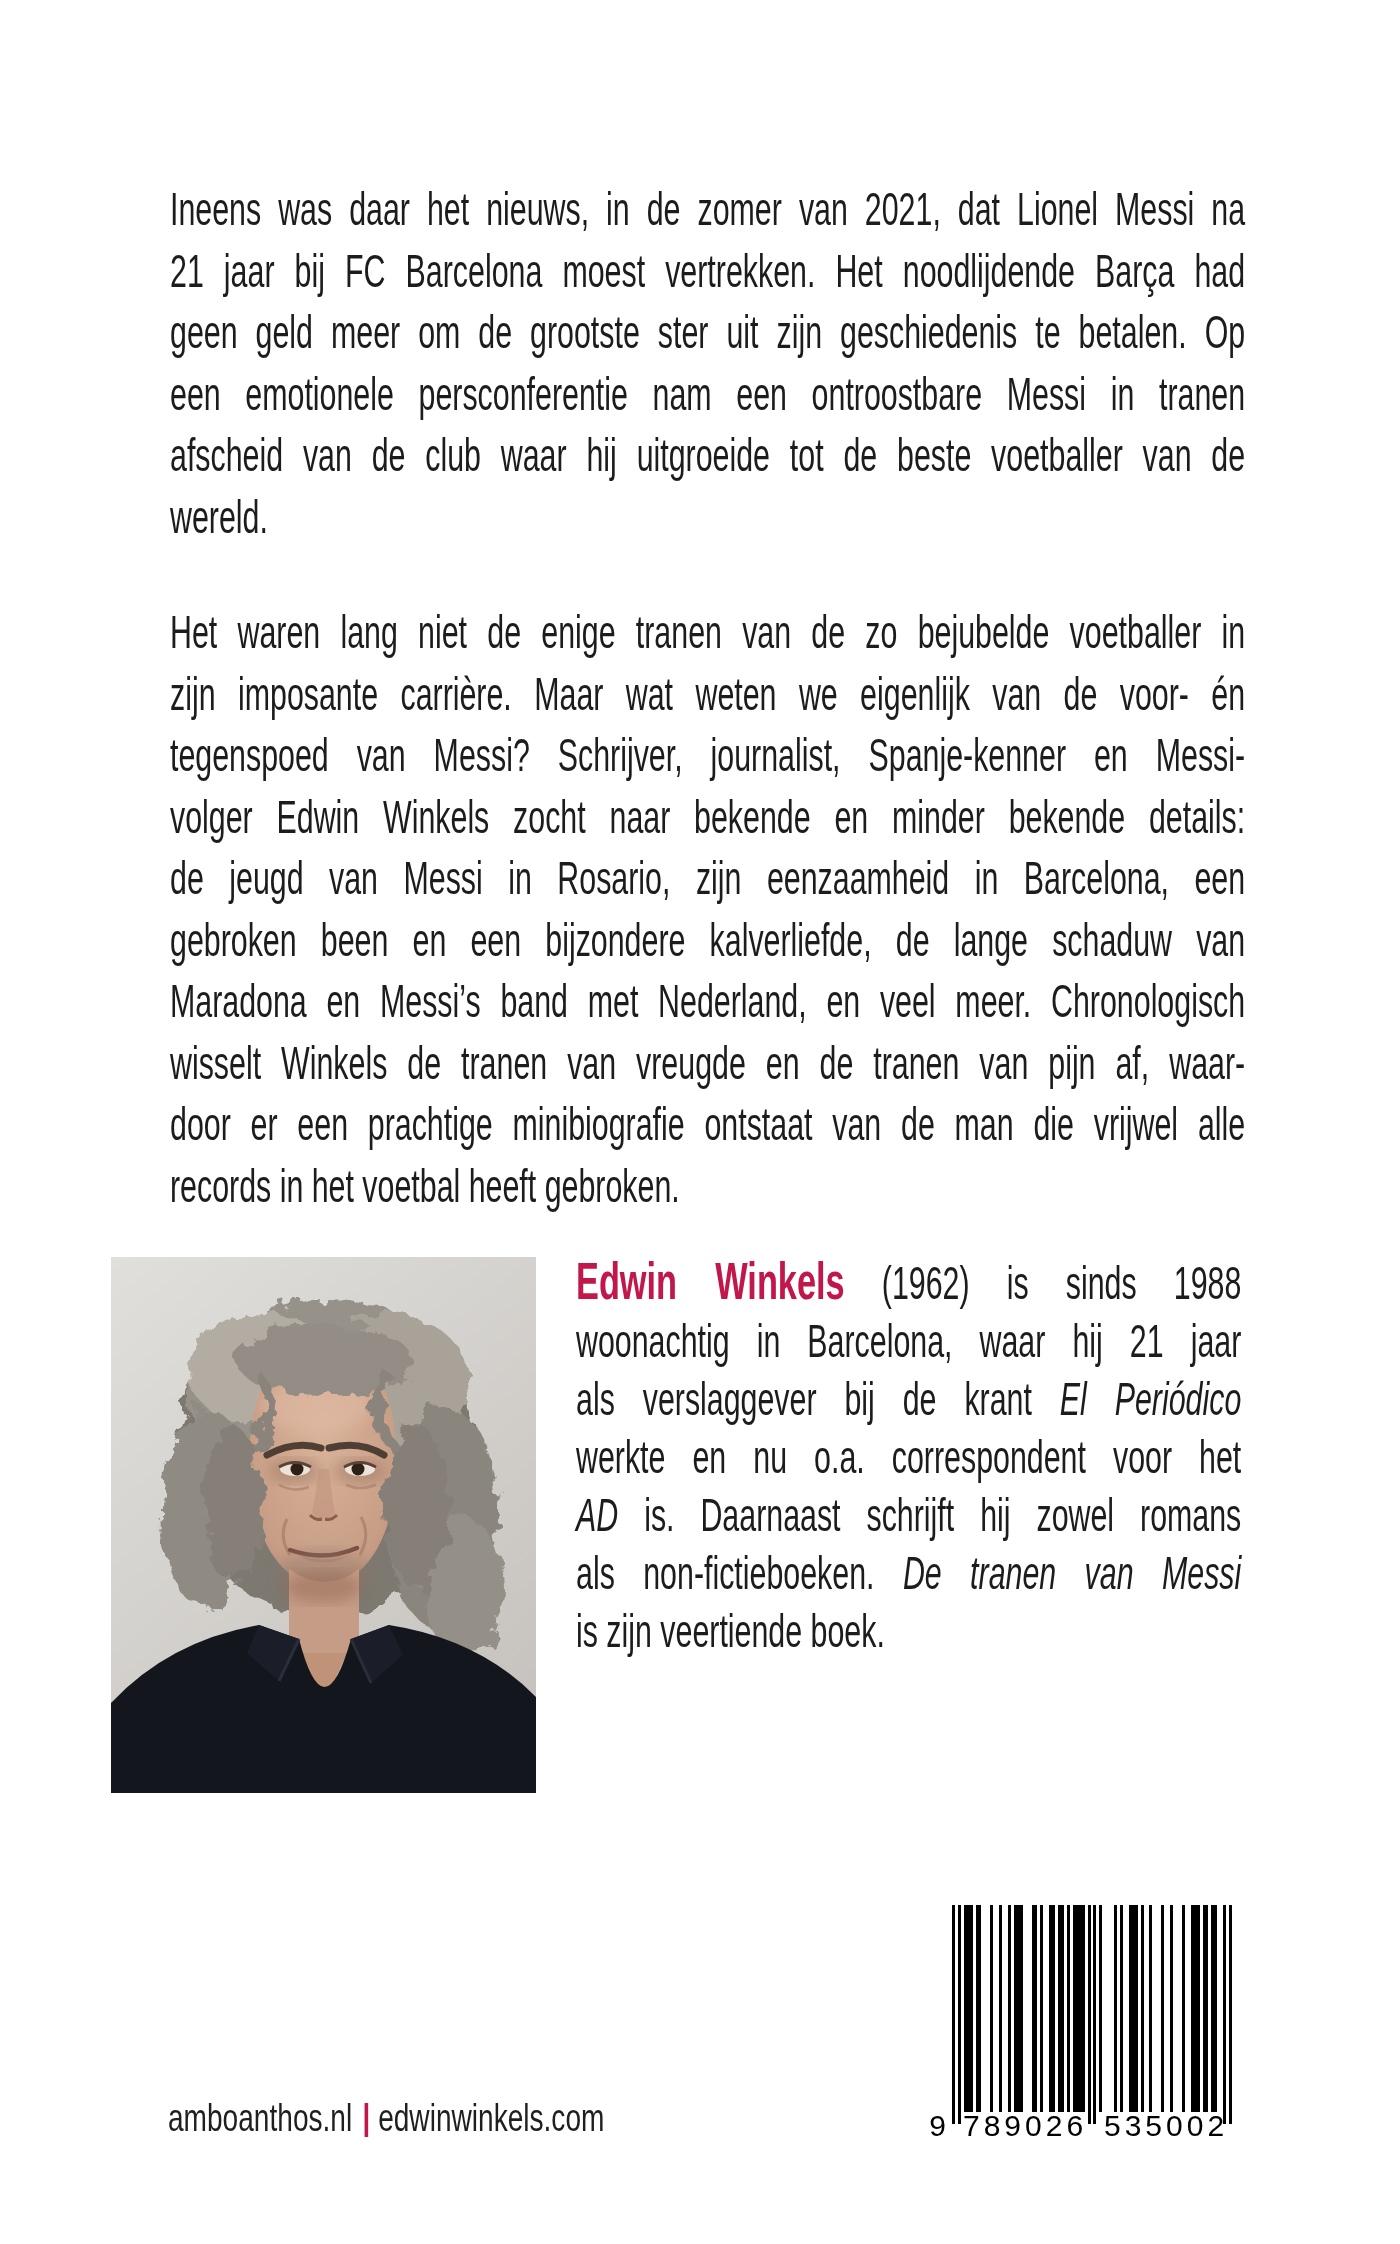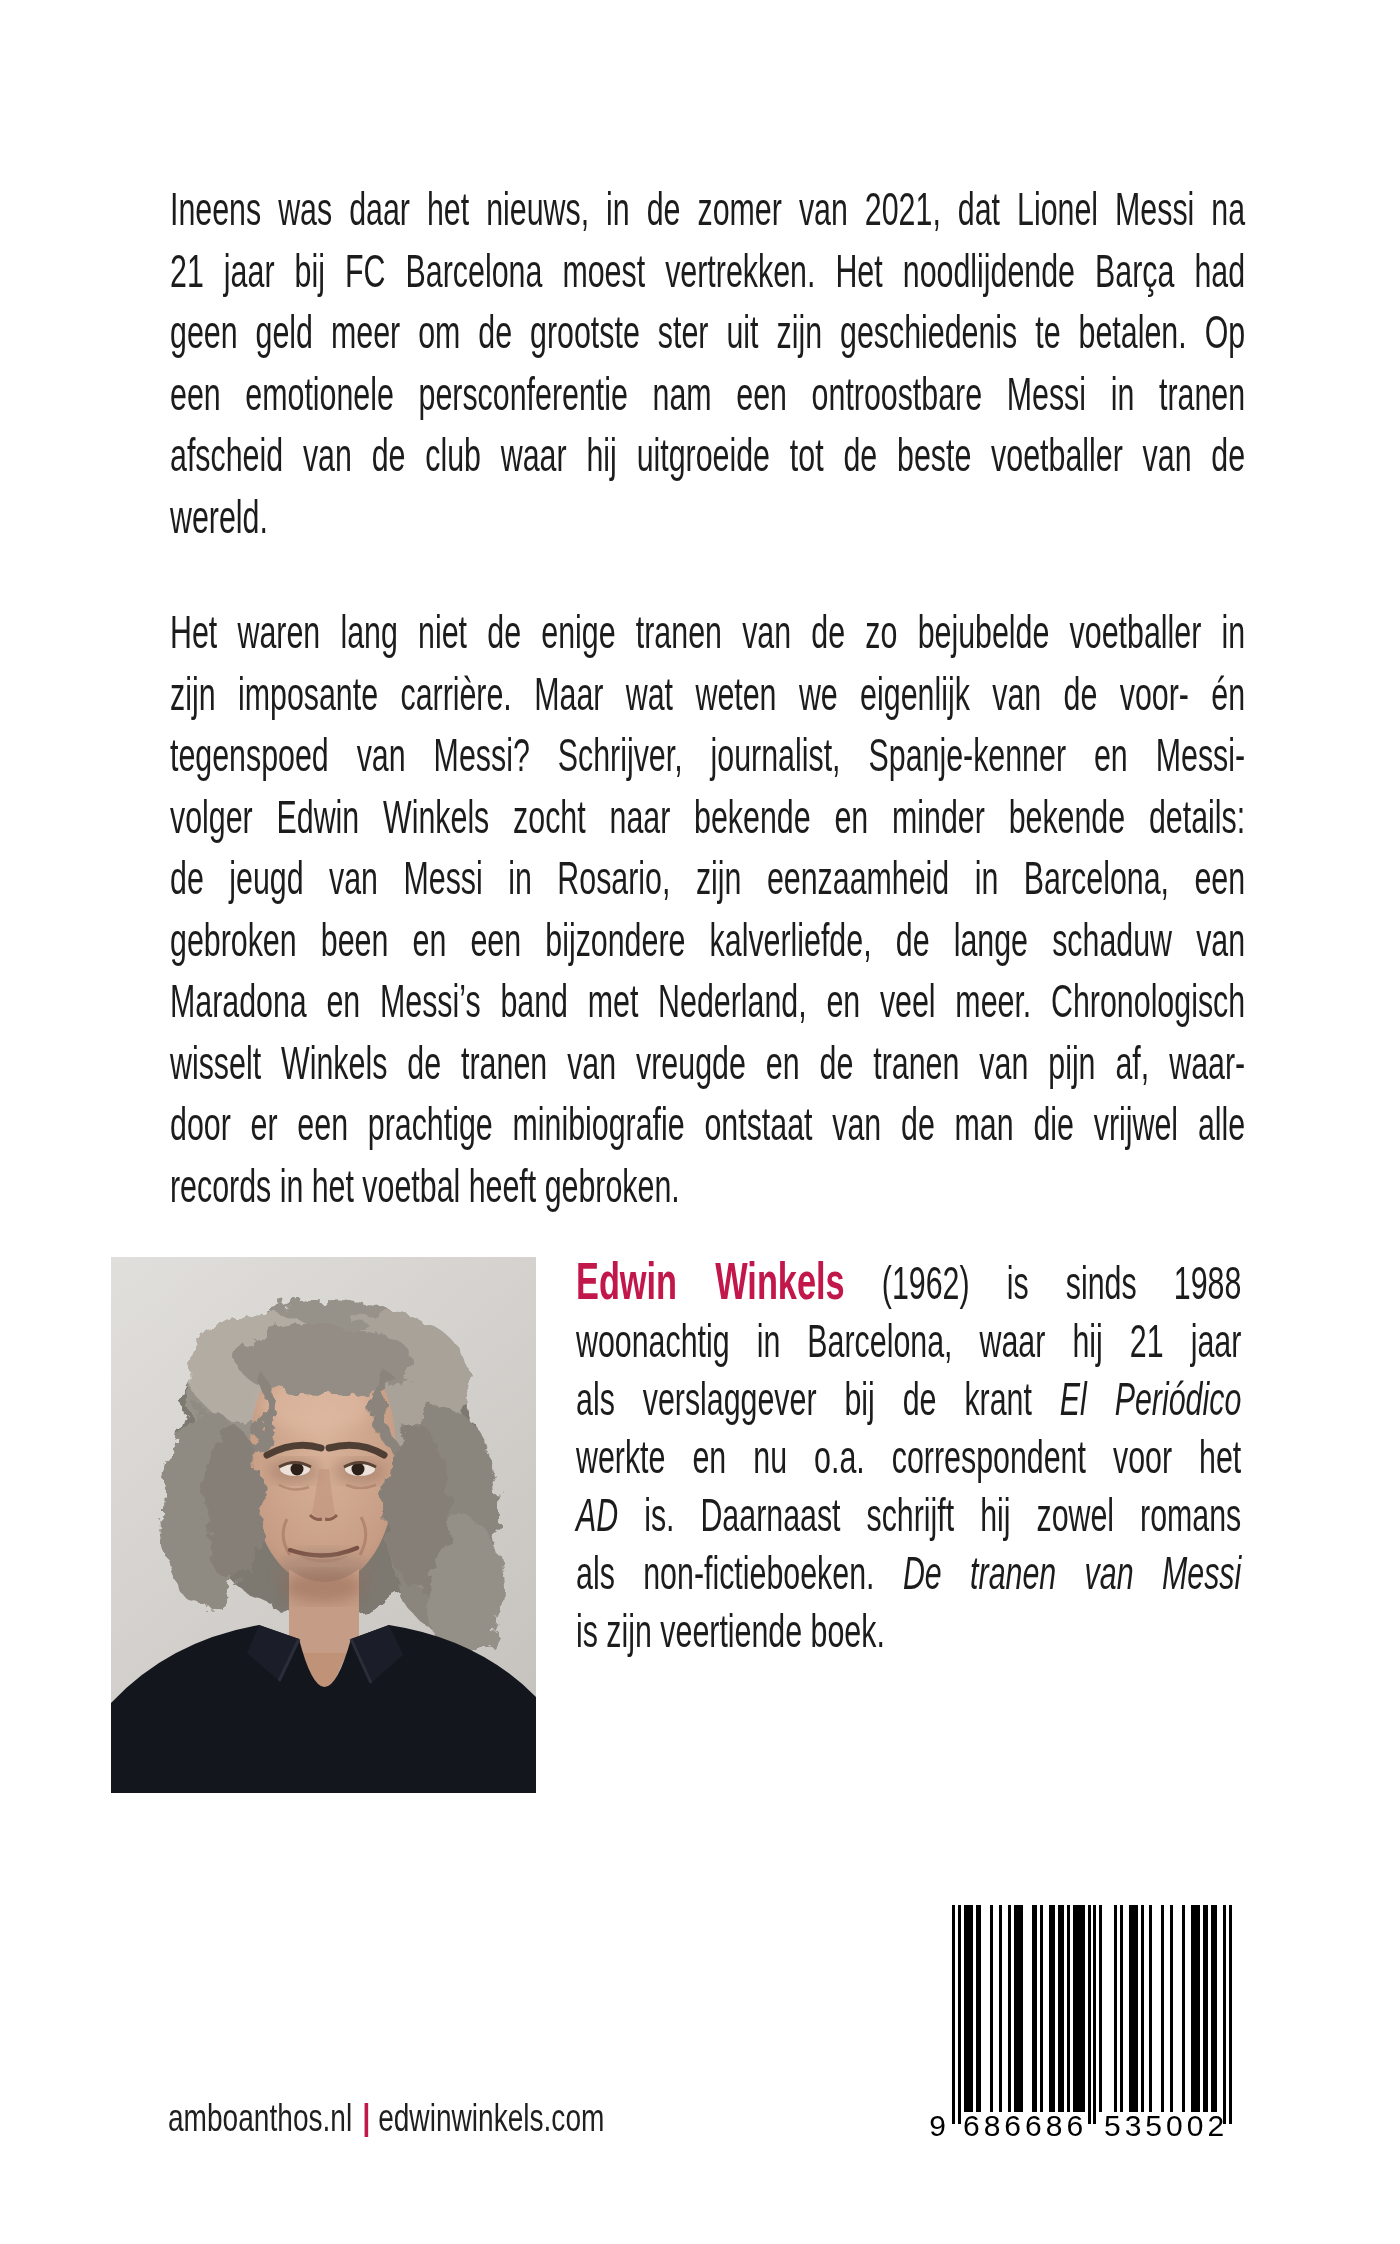--- a/index.html
+++ b/index.html
@@ -185,21 +185,21 @@
         <rect x="209.26" y="0" width="2.95" height="207"></rect>
         <rect x="218.11" y="0" width="2.95" height="207"></rect>
         <rect x="229.89" y="0" width="2.95" height="207"></rect>
         <rect x="238.74" y="0" width="8.84" height="207"></rect>
         <rect x="250.53" y="0" width="5.89" height="207"></rect>
         <rect x="259.37" y="0" width="5.89" height="207"></rect>
         <rect x="271.16" y="0" width="2.95" height="219"></rect>
         <rect x="277.05" y="0" width="2.95" height="219"></rect>
       </svg>
     <span class="bc-digit bc-prefix">9</span>
-    <span class="bc-digit bc-g1">686686</span>
+    <span class="bc-digit bc-g1">789026</span>
     <span class="bc-digit bc-g2">535002</span>
   </div>
 
   <div class="footer">
     <span>amboanthos.nl</span><span class="divider"></span><span>edwinwinkels.com</span>
   </div>
 
 </div>
 
 </body></html>

